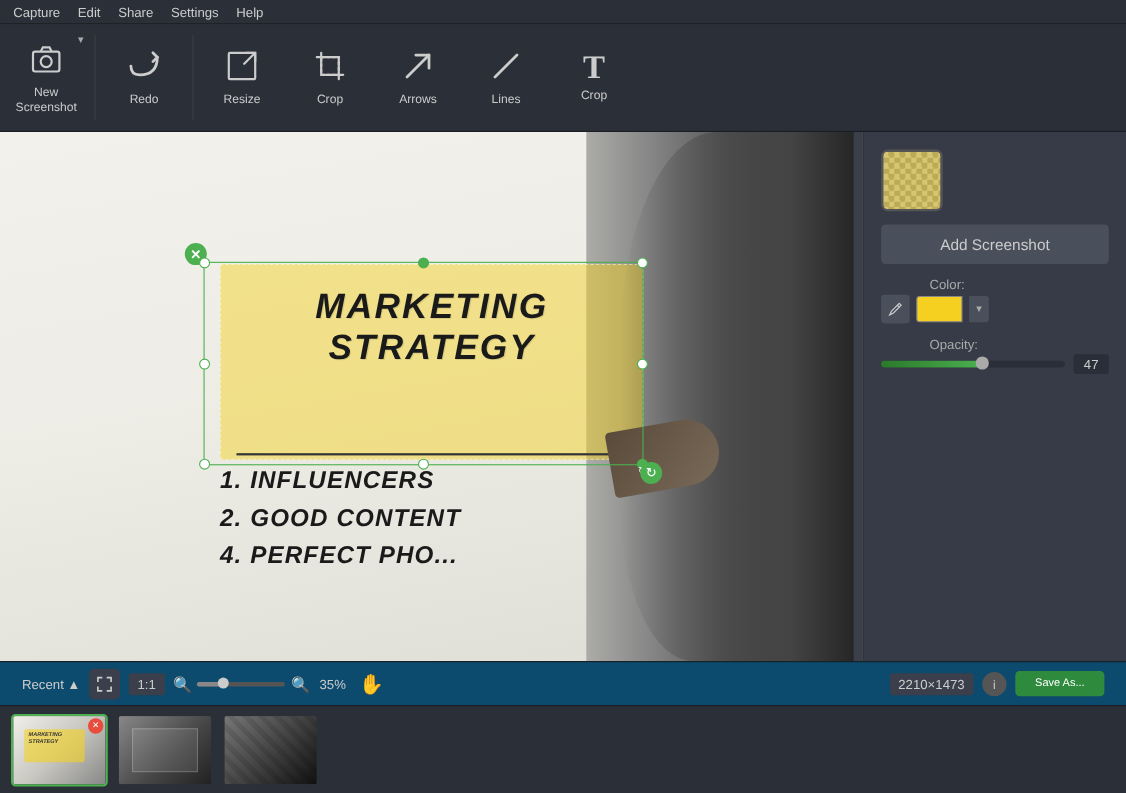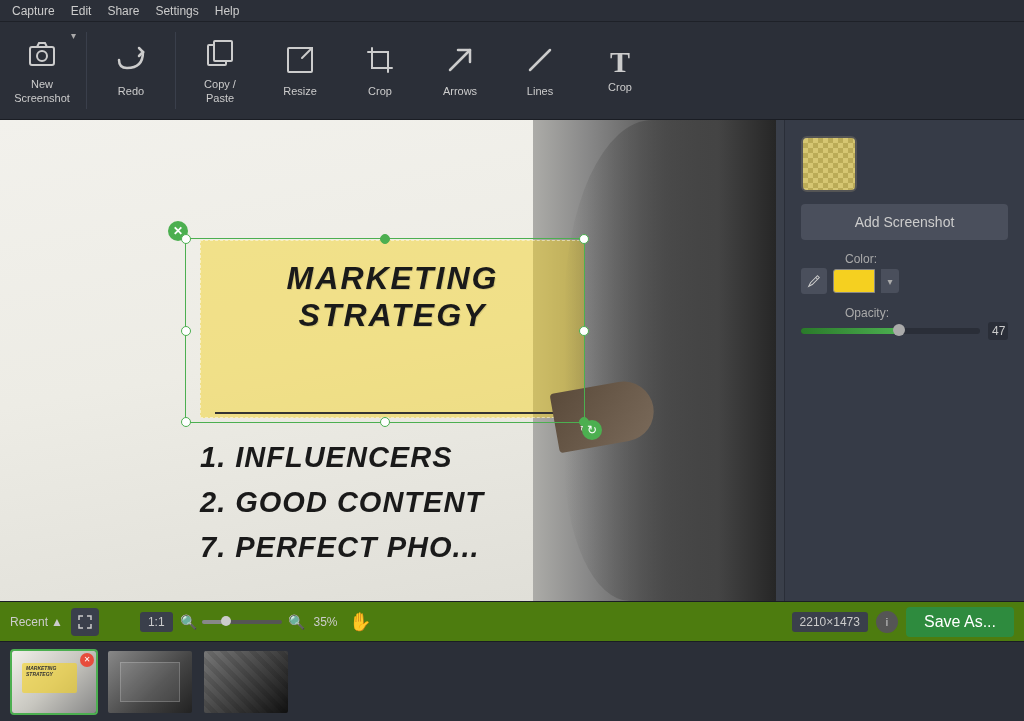--- a/index.html
+++ b/index.html
@@ -46,36 +46,36 @@
     .add-highlight-btn { background: #4a4f5c; color: #ccc; border: none; border-radius: 4px; padding: 10px 0; font-size: 14px; cursor: pointer; text-align: center; width: 100%; }
     .panel-label { font-size: 12px; color: #aaa; margin-bottom: 2px; margin-left: 44px; }
     .color-row { display: flex; align-items: center; gap: 6px; }
     .color-picker-icon { width: 26px; height: 26px; background: #4a4f5c; border-radius: 3px; display: flex; align-items: center; justify-content: center; font-size: 14px; cursor: pointer; }
     .color-box { width: 40px; height: 24px; background: #f5d020; border-radius: 3px; border: 1px solid #888; cursor: pointer; }
     .color-dropdown { width: 18px; height: 24px; background: #4a4f5c; border-radius: 0 3px 3px 0; display: flex; align-items: center; justify-content: center; font-size: 10px; color: #aaa; cursor: pointer; }
     .opacity-row { display: flex; align-items: center; gap: 8px; }
     .opacity-slider-container { flex: 1; height: 6px; background: #2a2e38; border-radius: 3px; position: relative; }
     .opacity-slider-fill { height: 100%; width: 55%; background: linear-gradient(to right, #2a7a2a, #4CAF50); border-radius: 3px; }
     .opacity-thumb { position: absolute; top: -4px; left: 55%; width: 12px; height: 12px; background: #aaa; border-radius: 50%; margin-left: -6px; }
-    .opacity-value { width: 20px; background: #2a2e38; border-radius: 3px; text-align: center; font-size: 12px; padding: 2px 4px; color: #ccc; }
-
-    
-    .status-bar { background: #4d7c0f; height: 40px; display: flex; align-items: center; padding: 0 10px; gap: 8px; border-top: 1px solid #1a1d24; }
+    .opacity-value { width: 32px; background: #2a2e38; border-radius: 3px; text-align: center; font-size: 12px; padding: 2px 4px; color: #ccc; }
+
+    
+    .status-bar { background: #0c4a6e; height: 40px; display: flex; align-items: center; padding: 0 20px; gap: 8px; border-top: 1px solid #1a1d24; }
     .status-left { display: flex; align-items: center; gap: 8px; flex: 1; }
     .recent-btn { font-size: 12px; color: #ccc; cursor: pointer; display: flex; align-items: center; gap: 3px; }
     .icon-btn { width: 28px; height: 28px; background: #3a3f4b; border-radius: 4px; display: flex; align-items: center; justify-content: center; font-size: 14px; cursor: pointer; color: #ccc; }
-    .zoom-label { font-size: 12px; color: #ccc; background: #3a3f4b; padding: 3px 8px; border-radius: 3px; cursor: pointer; margin-left: 33px; }
+    .zoom-label { font-size: 12px; color: #ccc; background: #3a3f4b; padding: 3px 8px; border-radius: 3px; cursor: pointer; }
     .zoom-slider { width: 80px; height: 4px; background: #555; border-radius: 2px; position: relative; }
     .zoom-slider-fill { height: 100%; width: 30%; background: #888; border-radius: 2px; }
     .zoom-slider-thumb { position: absolute; top: -4px; left: 30%; width: 10px; height: 10px; background: #ccc; border-radius: 50%; margin-left: -5px; }
     .zoom-percent { font-size: 12px; color: #ccc; }
     .status-right { display: flex; align-items: center; gap: 8px; }
     .dimensions { font-size: 12px; color: #ccc; background: #3a3f4b; padding: 3px 8px; border-radius: 3px; }
     .info-btn { width: 22px; height: 22px; border-radius: 50%; background: #555; display: flex; align-items: center; justify-content: center; font-size: 11px; cursor: pointer; color: #ccc; }
-    .save-btn { background: #2e8b3e; color: #fff; border: none; border-radius: 4px; padding: 6px 18px; font-size: 16px; cursor: pointer; }
+    .save-btn { background: #2e8b3e; color: #fff; border: none; border-radius: 4px; padding: 6px 18px; font-size: 10px; cursor: pointer; }
 
     
     .thumbnails-bar { background: #2b2f38; height: 80px; display: flex; align-items: center; padding: 4px 10px; gap: 8px; border-top: 1px solid #1a1d24; overflow-x: auto; }
     .thumb { width: 88px; height: 66px; border-radius: 4px; overflow: hidden; position: relative; cursor: pointer; border: 2px solid transparent; flex-shrink: 0; }
     .thumb.active { border-color: #4CAF50; }
     .thumb-close { position: absolute; top: 2px; right: 2px; width: 14px; height: 14px; background: #e74c3c; border-radius: 50%; display: flex; align-items: center; justify-content: center; font-size: 8px; color: #fff; }
   </style>
 </head>
 <body>
 
@@ -108,29 +108,20 @@
       <svg viewBox="0 0 32 32" width="32" height="32" fill="none" stroke="#ccc" stroke-width="2.5">
         <path d="M24 12 L28 8 L24 4" stroke-linecap="round"></path>
         <path d="M28 8 Q28 24 12 24 Q4 24 4 16" stroke-linecap="round" fill="none"></path>
       </svg>
     </div>
     <div class="label">Redo</div>
   </div>
 
   <div class="toolbar-sep"></div>
 
-  <div class="toolbar-item">
-    <div class="icon-area">
-      <svg viewBox="0 0 32 32" width="32" height="32" fill="none" stroke="#ccc" stroke-width="2">
-        <rect x="4" y="8" width="18" height="20" rx="1"></rect>
-        <rect x="10" y="4" width="18" height="20" rx="1" fill="#2b2f38" stroke="#ccc"></rect>
-      </svg>
-    </div>
-    <div class="label">Copy /<br>Paste</div>
-  </div>
 
   <div class="toolbar-item">
     <div class="icon-area">
       <svg viewBox="0 0 32 32" width="32" height="32" fill="none" stroke="#ccc" stroke-width="2">
         <rect x="4" y="4" width="24" height="24" rx="1"></rect>
         <path d="M20 4 L28 4 L28 12" stroke-linecap="round"></path>
         <path d="M28 4 L18 14" stroke-linecap="round"></path>
       </svg>
     </div>
     <div class="label">Resize</div>
@@ -187,24 +178,24 @@
 
       <div class="highlight-box" style="position:absolute; left:200px; top:120px; width:385px; height:178px; background: rgba(245, 210, 32, 0.47);"></div>
 
       <div style="position:absolute; left:205px; top:140px; font-family: 'Segoe UI', Arial, sans-serif; color:#1a1a1a; font-weight:900; font-size:32px; text-align:center; width:375px; font-style:italic; letter-spacing:2px; text-shadow: 1px 1px 0 rgba(0,0,0,0.1);">
         <div>MARKETING</div>
         <div>STRATEGY</div>
       </div>
 
       <div style="position:absolute; left:215px; top:292px; width:360px; height:2px; background:#333;"></div>
 
-      <div style="position:absolute; left:200px; top:315px; font-family:'Segoe UI', Arial, sans-serif; color:#1a1a1a; font-weight:900; font-size:29px; font-style:italic; line-height:1.55; letter-spacing:1px;">
+      <div style="position:absolute; left:200px; top:300px; font-family:'Segoe UI', Arial, sans-serif; color:#1a1a1a; font-weight:900; font-size:22px; font-style:italic; line-height:1.55; letter-spacing:1px;">
         <div>1. INFLUENCERS</div>
         <div>2. GOOD CONTENT</div>
-        <div>7. PERFECT PHO...</div>
+        <div>4. PERFECT PHO...</div>
       </div>
 
       <div style="position:absolute; right:0; top:0; width:220px; height:100%; background: linear-gradient(to left, #222 0%, #444 30%, transparent 100%); border-radius: 40% 0 0 30%;"></div>
 
       <div style="position:absolute; right:130px; top:55%; width:100px; height:60px; background: linear-gradient(135deg, #5a4a3a, #7a6a5a); border-radius: 4px 30px 30px 4px; transform: rotate(-10deg);"></div>
 
       <div class="selection-overlay">
         <div class="close-handle">✕</div>
         <div class="handle tl"></div>
         <div class="handle tc"></div>

